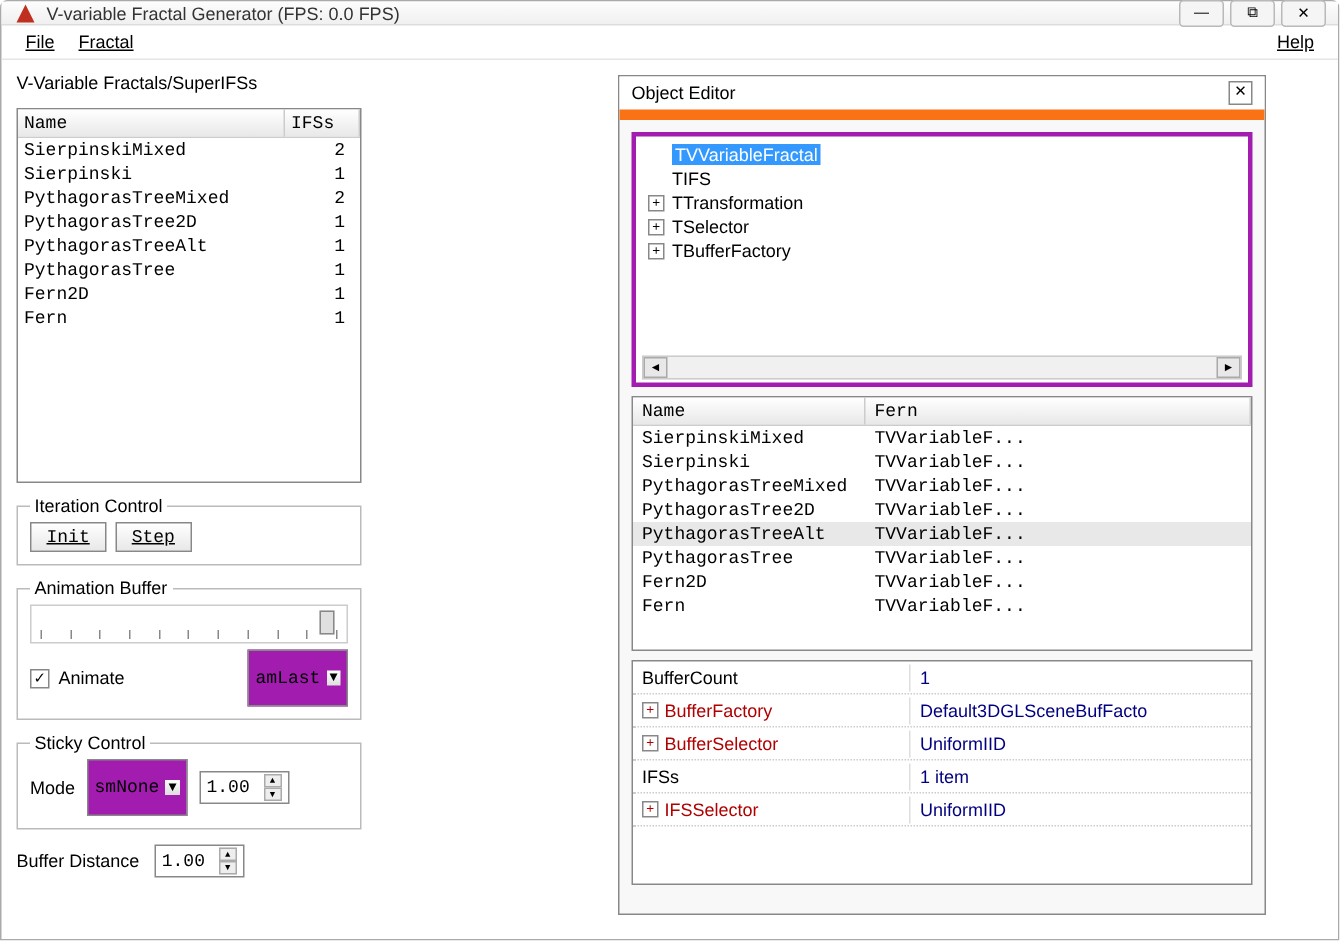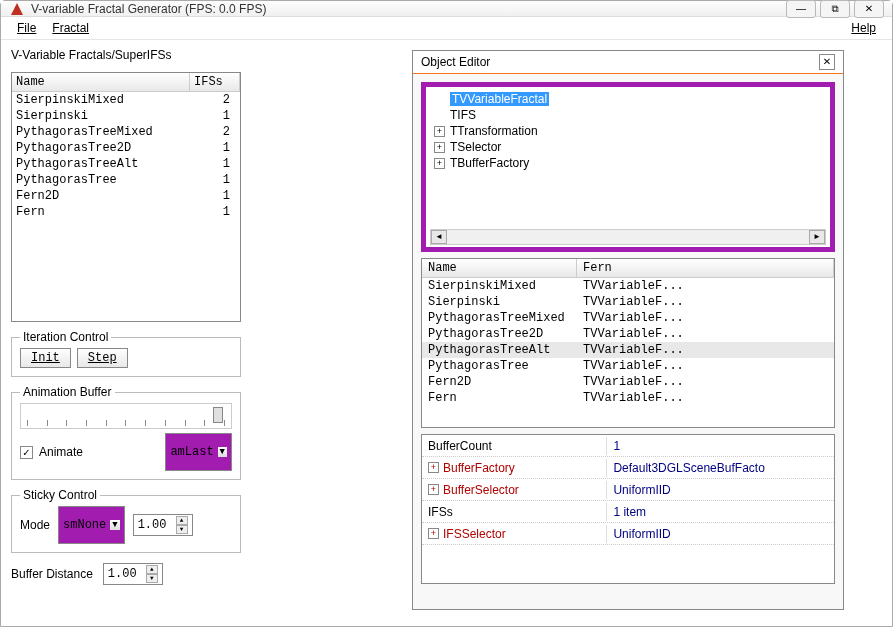--- a/index.html
+++ b/index.html
@@ -40,25 +40,25 @@
 .spin-val { flex: 1; }
 .spin-btns { display: flex; flex-direction: column; margin-left: 2px; }
 .spin-btns span { font-size: 6px; line-height: 7px; cursor: pointer; border: 1px solid #aaa; background: #eee; width: 12px; text-align: center; }
 .mode-row { display: flex; align-items: center; gap: 8px; }
 .buffer-row { display: flex; align-items: center; gap: 10px; padding: 2px 0; }
 
 .canvas-area { flex: 1; position: relative; background: #fff; }
 .watermark { position: absolute; top: 250px; left: 0; right: 0; text-align: center; font-family: "Times New Roman", serif; font-size: 52px; font-style: italic; color: rgba(120,120,120,0.55); pointer-events: none; letter-spacing: 1px; }
 
 .object-editor { position: absolute; left: 412px; top: 50px; width: 432px; height: 560px; border: 1px solid #888; background: #f8f8f8; display: flex; flex-direction: column; }
-.oe-title { display: flex; align-items: center; padding: 3px 8px; border-bottom: 1px solid #f97316; background: #fff; }
+.oe-title { display: flex; align-items: center; padding: 3px 8px; border-bottom: 7px solid #f97316; background: #fff; }
 .oe-title-text { flex: 1; font-size: 12px; }
 .oe-close { width: 16px; height: 16px; border: 1px solid #888; font-size: 10px; text-align: center; line-height: 13px; cursor: pointer; background: #fff; }
 .oe-body { flex: 1; padding: 8px; display: flex; flex-direction: column; gap: 6px; overflow: hidden; }
-.tree-box { border: 5px solid #a21caf; background: #fff; height: 170px; overflow: auto; padding: 4px 6px; font-size: 12px; position: relative; }
+.tree-box { border: 3px solid #a21caf; background: #fff; height: 170px; overflow: auto; padding: 4px 6px; font-size: 12px; position: relative; }
 .tree-item { display: flex; align-items: center; gap: 2px; padding: 1px 0; margin-left: 18px; }
 .tree-expander { width: 11px; height: 11px; border: 1px solid #888; font-size: 9px; line-height: 9px; text-align: center; background: #fff; cursor: pointer; margin-right: 3px; margin-left: -16px; }
 .tree-item.selected span.lbl { background: #3399ff; color: #fff; padding: 0 2px; }
 .tree-scroll { position: absolute; bottom: 2px; left: 4px; right: 4px; height: 16px; background: #f0f0f0; border: 1px solid #ccc; display: flex; align-items: center; }
 .tree-scroll .sb-btn { width: 16px; height: 14px; background: #e8e8e8; border: 1px solid #aaa; font-size: 8px; text-align: center; line-height: 12px; cursor: pointer; }
 .tree-scroll .sb-track { flex: 1; }
 
 .obj-list { border: 1px solid #888; background: #fff; height: 170px; overflow: auto; font-family: "Courier New", monospace; font-size: 12px; }
 .obj-header { display: flex; background: linear-gradient(#fff,#e8e8e8); border-bottom: 1px solid #ccc; }
 .obj-header-cell { padding: 2px 6px; border-right: 1px solid #ccc; }

